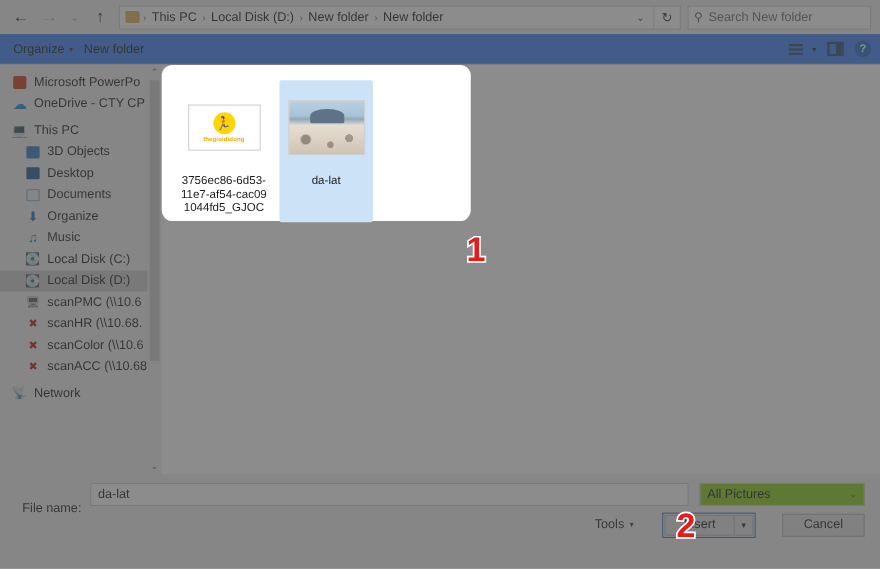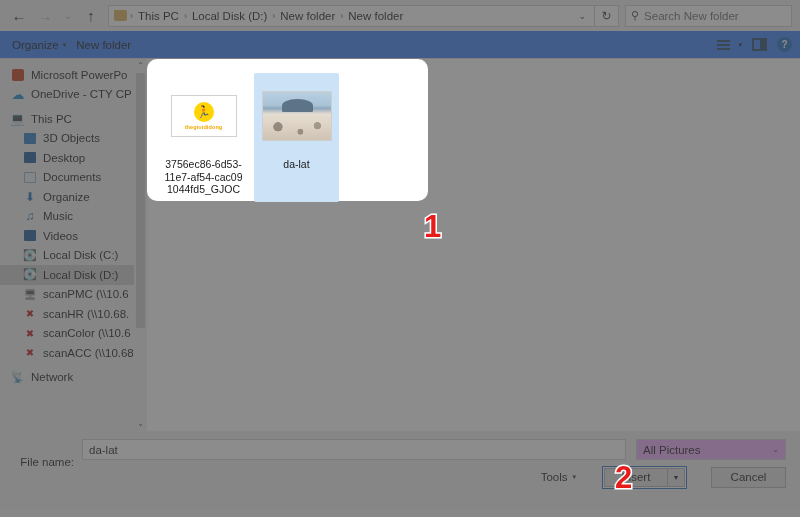--- a/index.html
+++ b/index.html
@@ -330,21 +330,21 @@
     height: 21px;
     background: #fff;
     border: 1px solid #cfcfcf;
     display: flex; align-items: center;
     padding: 0 6px;
     font-size: 11.5px; color: #1b1b1b;
     min-width: 0;
   }
   .filter-sel {
     width: 150px; height: 21px;
-    background: #f0abfc;
+    background: #84cc16;
     border: 1px solid #cfcfcf;
     display: flex; align-items: center;
     padding: 0 6px;
     margin-left: 10px;
     font-size: 11.5px; color: #1b1b1b;
     flex: none;
   }
   .filter-sel .cv { margin-left: auto; font-size: 8px; color: #555; }
 
   .frow2 {
@@ -503,26 +503,20 @@
         <span class="ico" style="color:#1e6fb8;font-size:12px;">⬇</span>
         <span>Organize</span>
       </div>
 
       <div class="side-item lvl1">
         <span class="ico" style="color:#1e6fb8;font-size:12px;">♫</span>
         <span>Music</span>
       </div>
 
 
-      <div class="side-item lvl1">
-        <span class="ico">
-            <span class="sq dblue"></span>
-          </span>
-        <span>Videos</span>
-      </div>
 
       <div class="side-item lvl1">
         <span class="ico" style="color:#4f6a86;font-size:11px;">💽</span>
         <span>Local Disk (C:)</span>
       </div>
 
       <div class="side-item lvl1 sel">
         <span class="ico" style="color:#4f6a86;font-size:11px;">💽</span>
         <span>Local Disk (D:)</span>
       </div>

